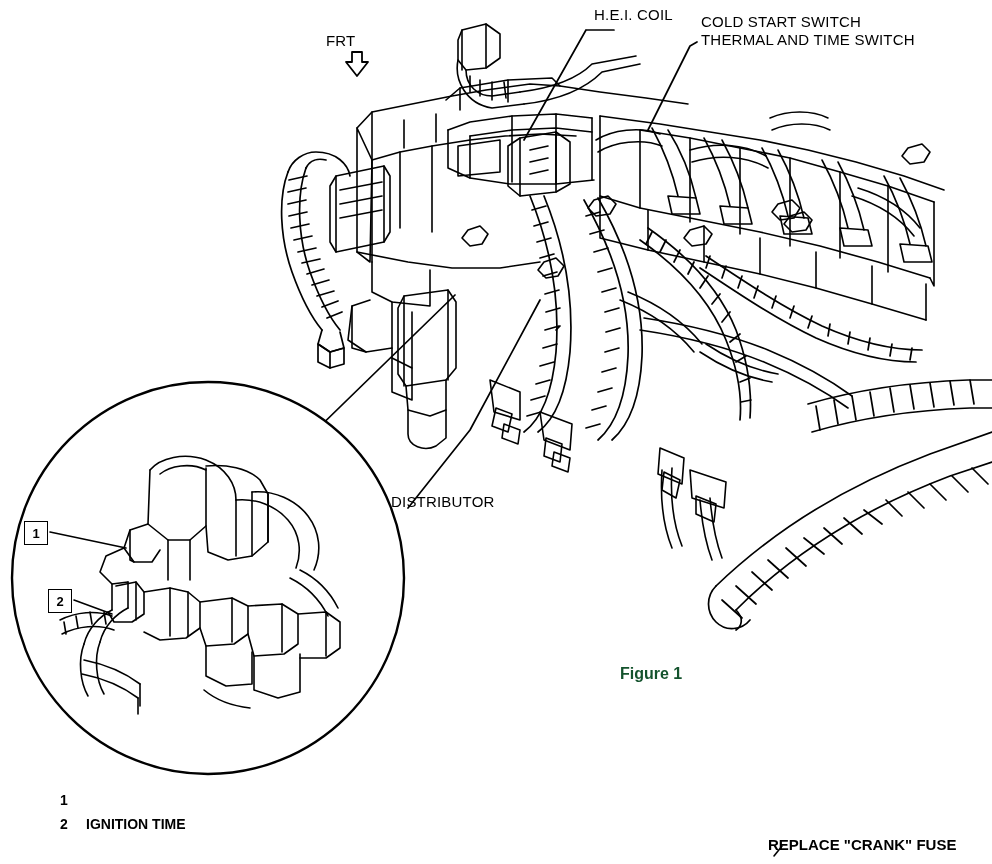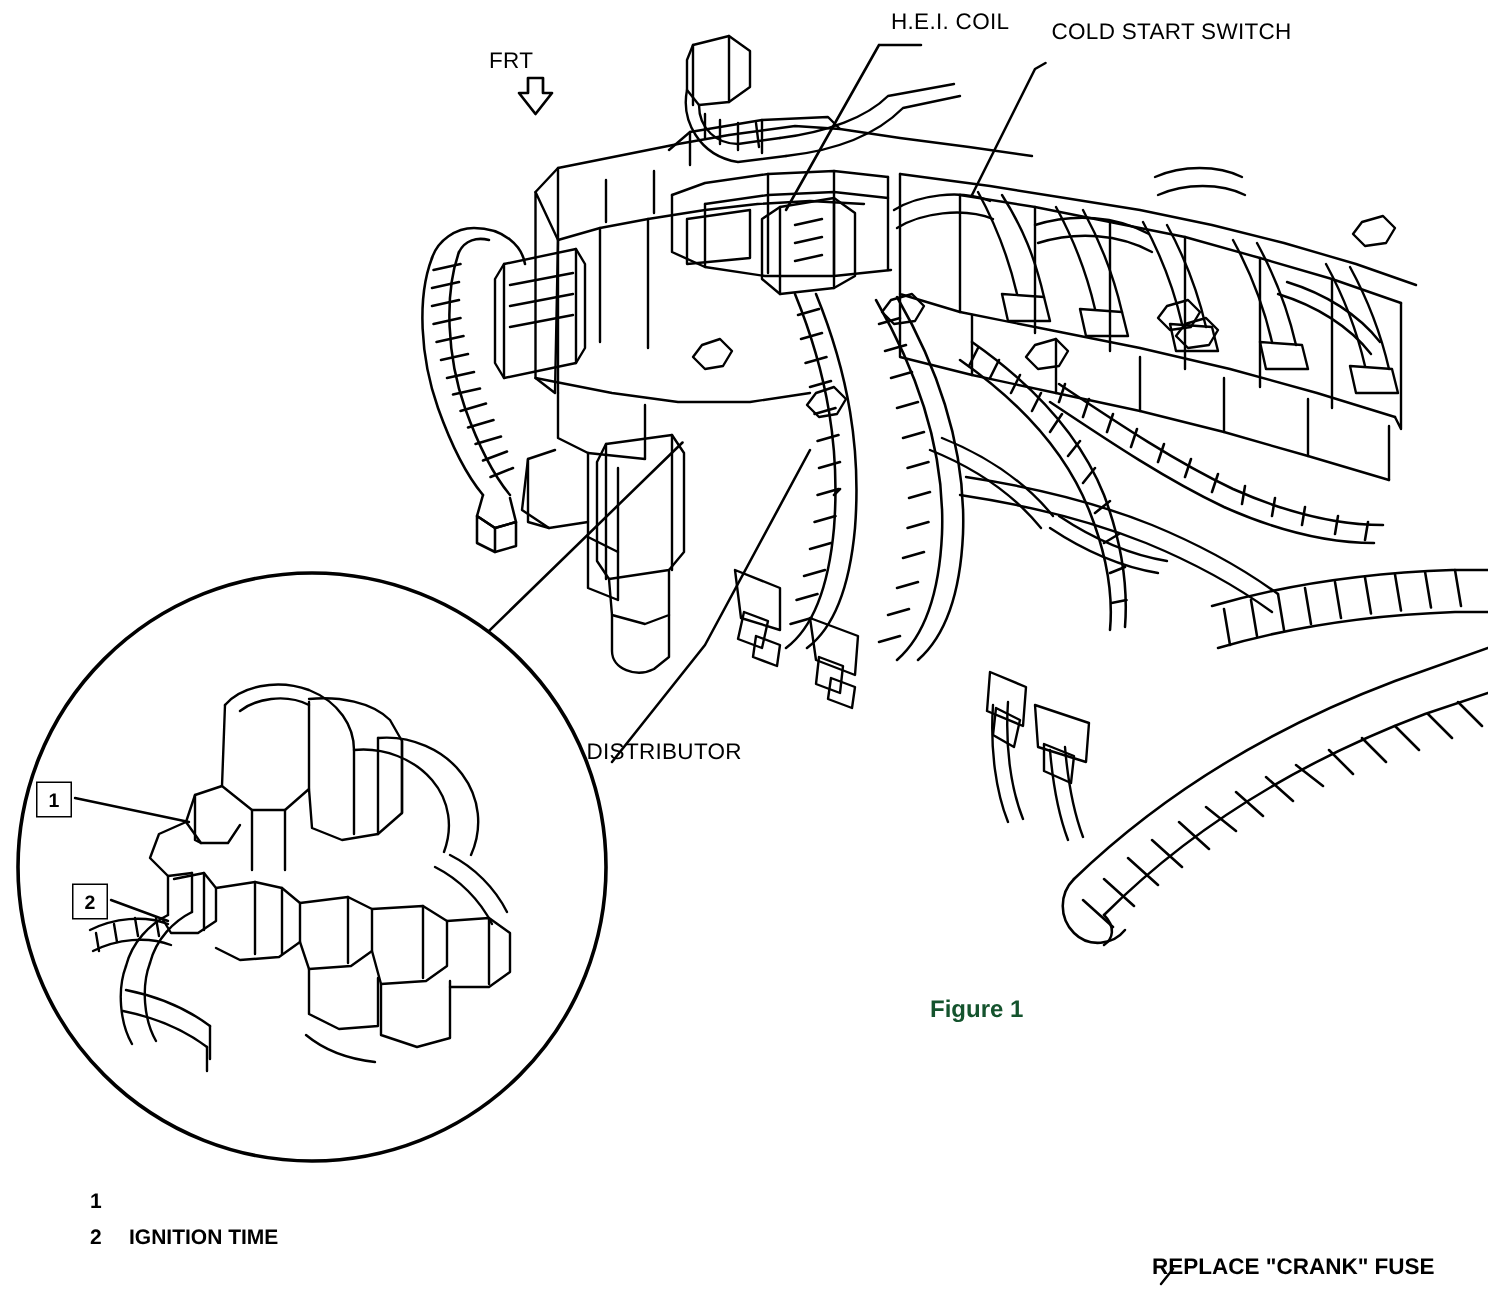--- a/index.html
+++ b/index.html
@@ -348,20 +348,21 @@
       </g>
 
     </g>
   </svg>
 
   <div class="label" style="left:326px; top:32px;">FRT</div>
 
   <div class="label" style="left:594px; top:6px;">H.E.I. COIL</div>
 
   <div class="label" style="left:701px; top:13px;">COLD START SWITCH</div>
+  <div class="label" style="left:701px; top:31px;">THERMAL AND TIME SWITCH</div>
 
   <div class="label" style="left:391px; top:493px;">DISTRIBUTOR</div>
 
   <div class="callout-box" style="left:24px; top:521px;">1</div>
   <div class="callout-box" style="left:48px; top:589px;">2</div>
 
   <div class="figure-caption" style="left:620px; top:665px;">Figure 1</div>
 
   <div class="legend">
     <div class="legend-row">

